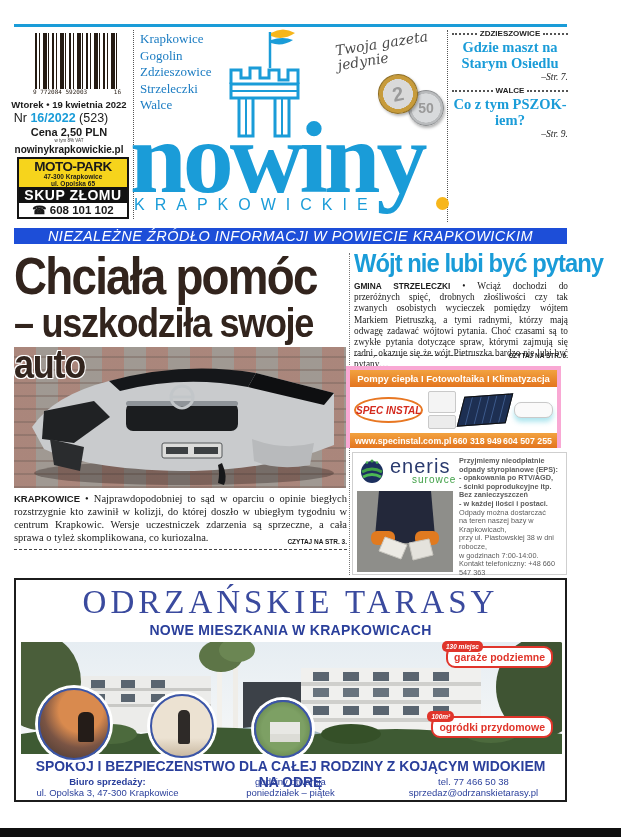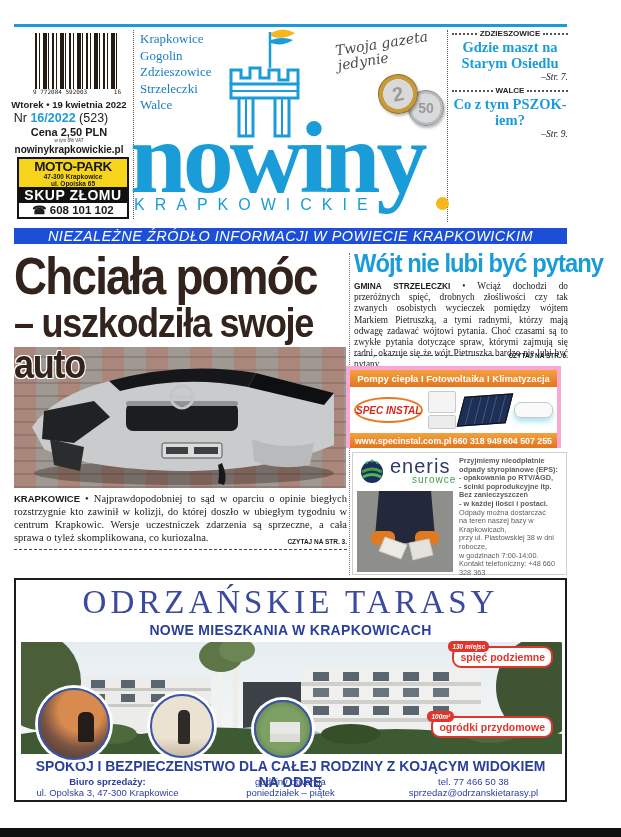--- a/index.html
+++ b/index.html
@@ -308,21 +308,21 @@
       <span class="b">odpady styropianowe (EPS):</span>
       <span class="b">- opakowania po RTV/AGD,</span>
       <span class="b">- ścinki poprodukcyjne itp.</span>
       <span class="b">Bez zanieczyszczeń</span>
       <span class="b">- w każdej ilości i postaci.</span>
       <span class="en-gap"></span>
       <span class="r">Odpady można dostarczać</span>
       <span class="r">na teren naszej bazy w Krapkowicach,</span>
       <span class="r">przy ul. Piastowskiej 38 w dni robocze,</span>
       <span class="r">w godzinach 7:00-14:00.</span>
-      <span class="r">Kontakt telefoniczny: +48 660 328 363</span>
+      <span class="r">Kontakt telefoniczny: +48 660 547 363</span>
     </div>
   </div>
 
   <div class="abs odra">
     <div class="od-title">ODRZAŃSKIE TARASY</div>
     <div class="od-sub">NOWE MIESZKANIA W KRAPKOWICACH</div>
 
     <div class="od-photo">
       <svg width="541" height="112" viewBox="0 0 541 112">
         <defs>
@@ -370,21 +370,21 @@
         <ellipse cx="250" cy="100" rx="60" ry="16" fill="#9fb4bb"></ellipse>
         <path d="M0,112 L0,92 Q60,82 120,92 Q200,78 280,94 Q380,80 460,94 Q510,86 541,92 L541,112 Z" fill="#3e5a33"></path>
         <ellipse cx="90" cy="92" rx="26" ry="10" fill="#4c6a3d"></ellipse>
         <ellipse cx="330" cy="92" rx="30" ry="10" fill="#355028"></ellipse>
         <ellipse cx="470" cy="92" rx="26" ry="9" fill="#4c6a3d"></ellipse>
       </svg>
     </div>
 
     <div class="badge badge-g">
       <span class="qty">130 miejsc</span>
-      <span>spięć podziemne</span>
+      <span>garaże podziemne</span>
     </div>
     <div class="badge badge-o">
       <span class="qty">100m²</span>
       <span>ogródki przydomowe</span>
     </div>
 
     <div class="circ c1">
         <div class="fig"></div>
       </div>
     <div class="circ c2">

